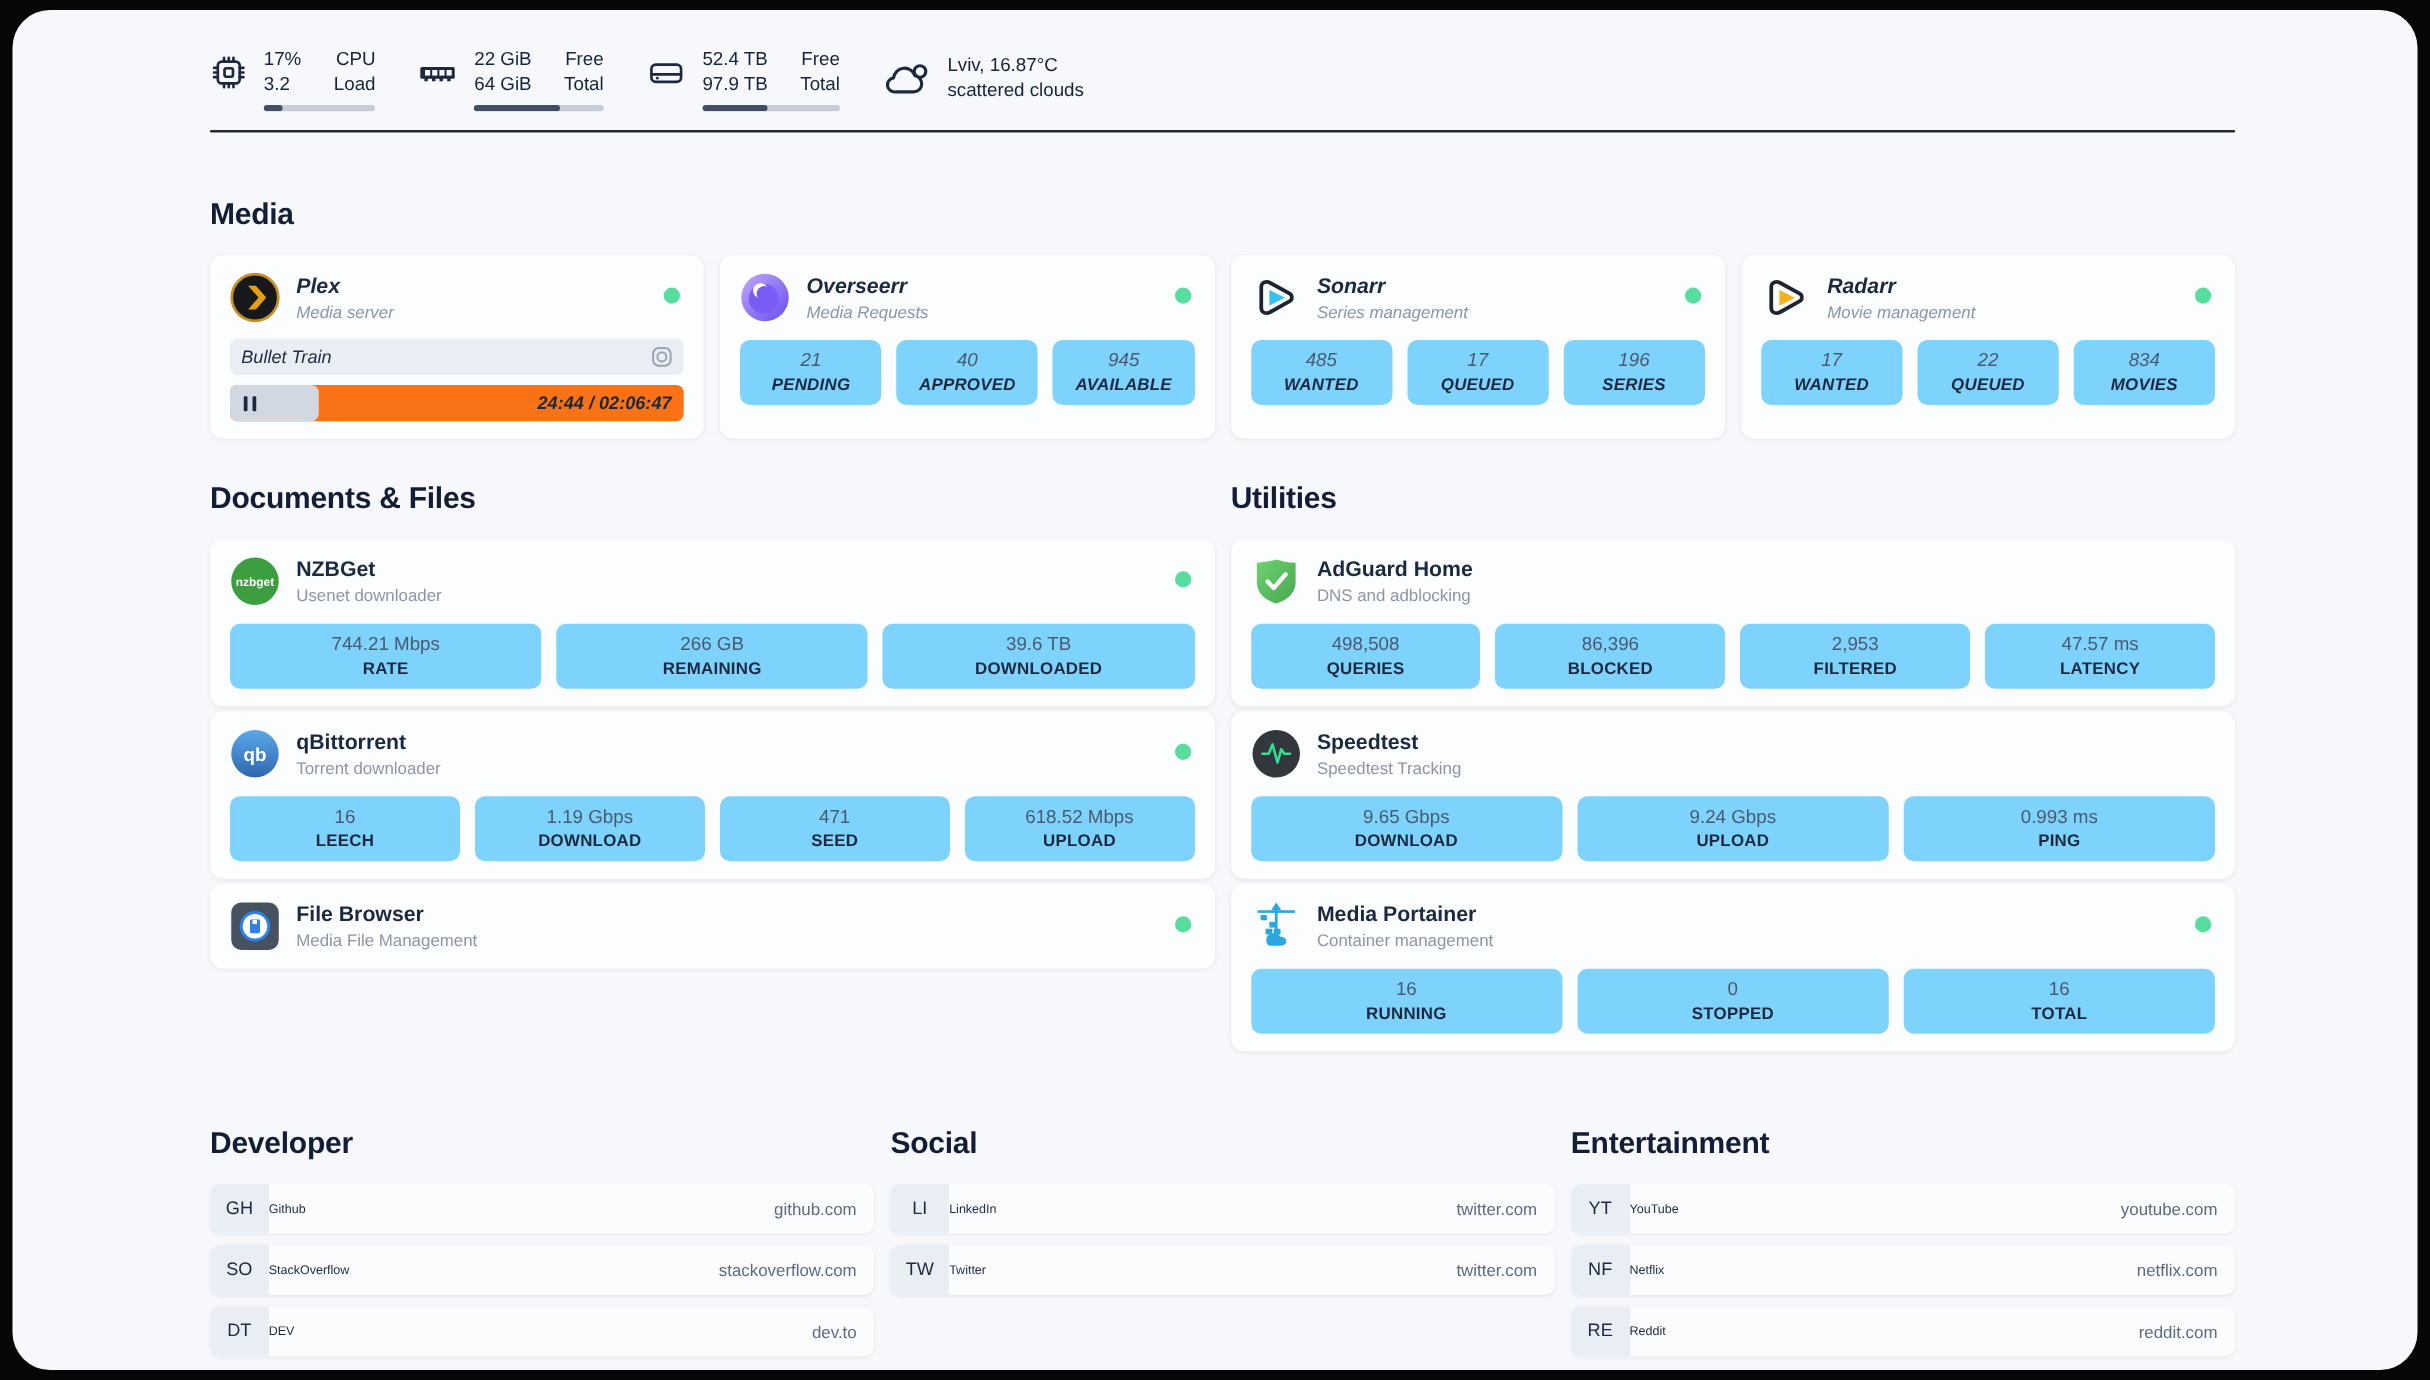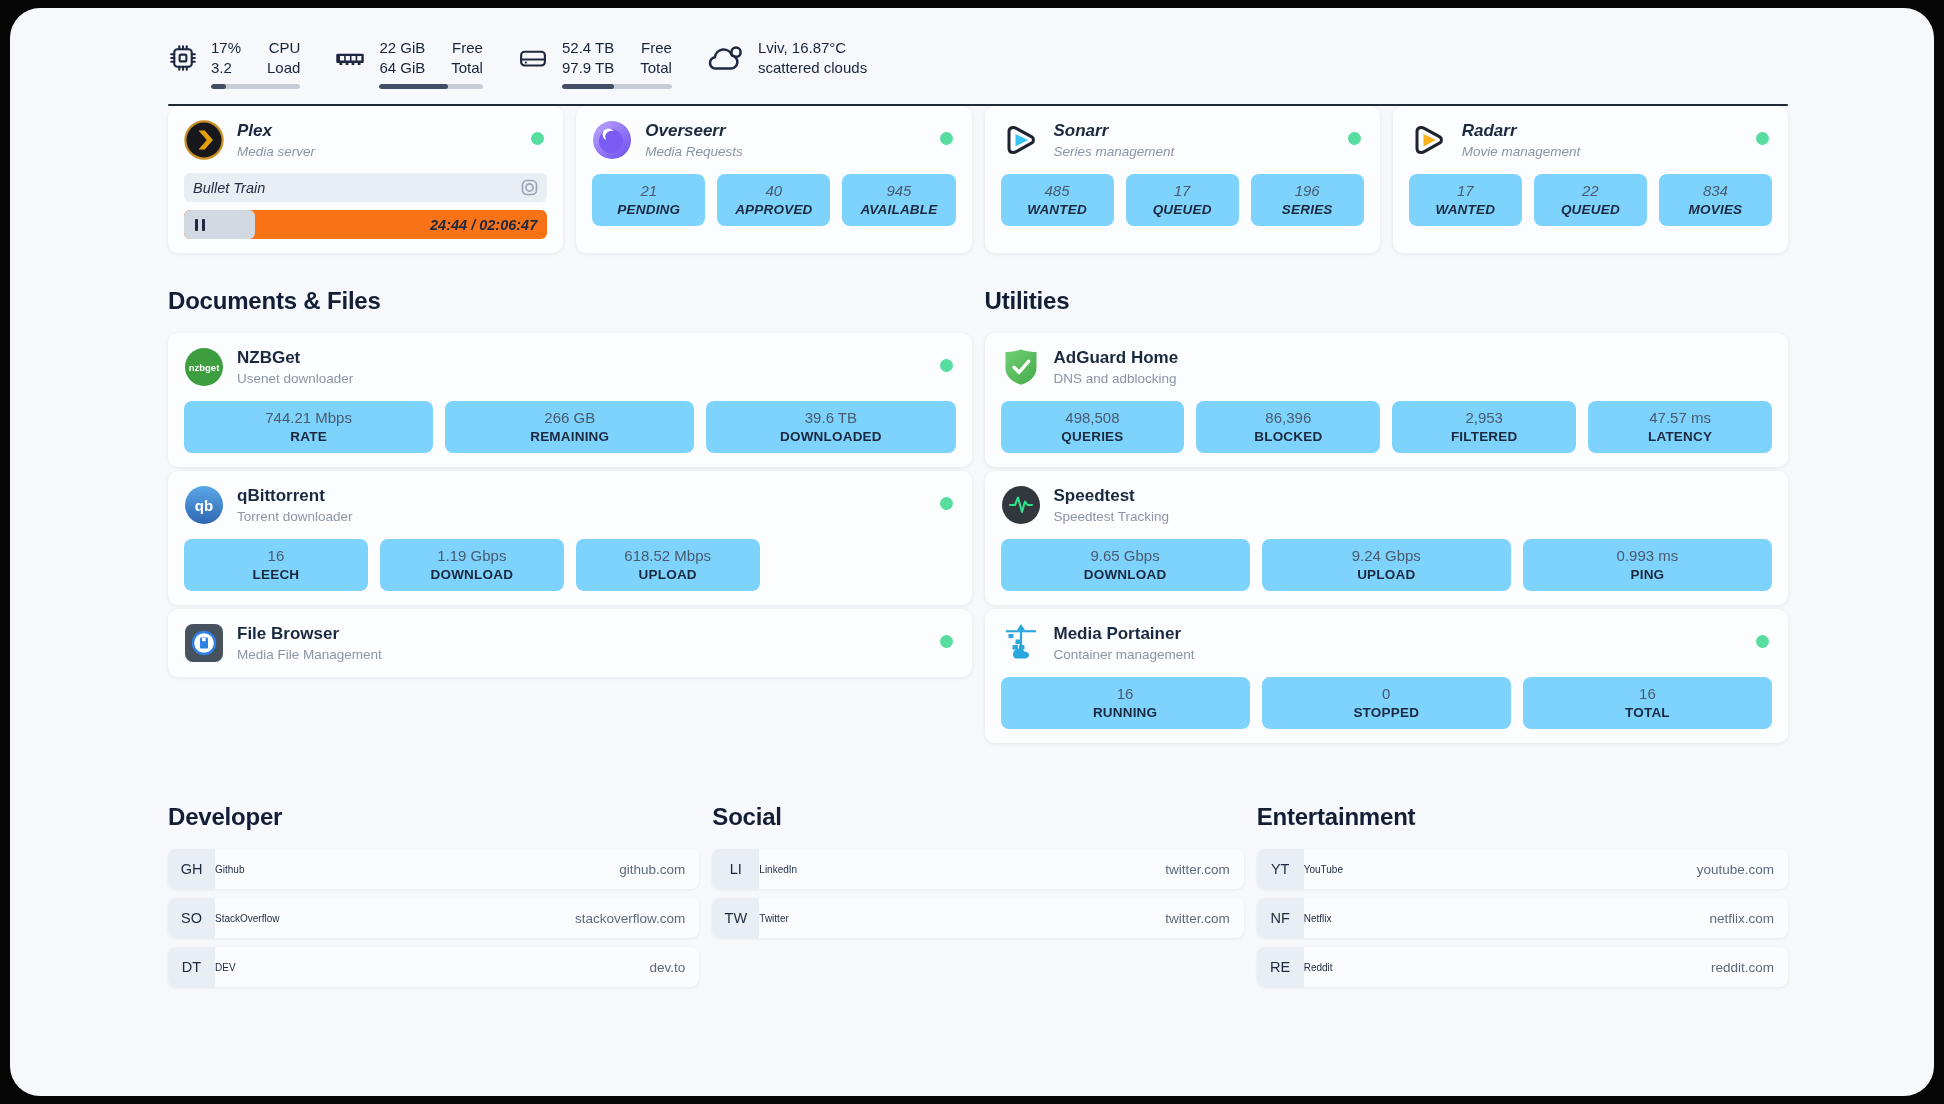--- a/index.html
+++ b/index.html
@@ -2,21 +2,21 @@
 <html style="--status_online: #57de9e; --plex_amber: #e5a00d; --sonarr_cyan: #36c3f1; --radarr_yellow: #f8b21c; --adguard_green: #57c25b; --qbittorrent_blue: #3f7fca; --nzbget_green: #3c9e3f; --portainer_blue: #2aa7df; --speedtest_green: #2fe08d; --filebrowser_blue: #2f80e7;"><head>
 <meta charset="utf-8">
 <style>
   * { margin:0; padding:0; box-sizing:border-box; }
   html,body { width:1944px; height:1104px; }
   body { background:#060606; font-family:"Liberation Sans","DejaVu Sans",sans-serif; position:relative; }
   .panel { position:absolute; left:10px; top:8px; right:10px; bottom:8px; background:#f6f8fb;
            border-radius:30px; padding:30px 146px 0 158px; overflow:hidden; }
 
   
-  .topbar { display:flex; align-items:flex-start; gap:34px; }
+  .topbar { display:flex; align-items:center; gap:34px; }
   .sysstat { display:flex; align-items:flex-start; gap:13px; flex:none; }
   .sysstat svg { margin-top:5px; }
   .sysstat-cols { display:flex; gap:26px; }
   .scol { display:flex; flex-direction:column; font-size:15px; line-height:1.32; color:#17233b; font-weight:500; }
   .scol.labels { align-items:flex-end; }
   .bar { margin-top:6px; height:5px; border-radius:3px; background:#c7cdd8; position:relative; overflow:hidden; }
   .bar-fill { position:absolute; left:0; top:0; bottom:0; width:0; border-radius:3px; background:#414e63; }
 
   .search { flex:1; position:relative; }
   .search input { width:100%; height:36px; border:1px solid #dde2ec; border-radius:9px; background:#fdfdfe;
@@ -165,20 +165,21 @@
       </svg>
       <div class="weather-text">
         <div>Lviv, 16.87°C</div>
         <div>scattered clouds</div>
       </div>
     </div>
   </header>
 
   <div class="separator"></div>
 
+  <h2 class="section media-head">Media</h2>
   <div class="grid4">
 
     <div class="card">
       <div class="card-header">
         <svg class="app-icon" viewBox="0 0 40 40">
           <circle cx="20" cy="20" r="18.6" fill="#16181c" stroke="#c98f23" stroke-width="2.2"></circle>
           <path d="M14.5 10.5h6.2L29 20l-8.3 9.5h-6.2L22.8 20z" fill="#e5a00d"></path>
         </svg>
         <div class="title-wrap">
           <div class="card-title">Plex</div>
@@ -353,20 +354,24 @@
           <div class="stats n4">
             <div class="stat-box">
               <div class="stat-value">16</div>
               <div class="stat-label">LEECH</div>
             </div>
             <div class="stat-box">
               <div class="stat-value">1.19 Gbps</div>
               <div class="stat-label">DOWNLOAD</div>
             </div>
             <div class="stat-box">
+              <div class="stat-value">471</div>
+              <div class="stat-label">SEED</div>
+            </div>
+            <div class="stat-box">
               <div class="stat-value">618.52 Mbps</div>
               <div class="stat-label">UPLOAD</div>
             </div>
           </div>
         </div>
 
         <div class="card">
           <div class="card-header">
             <svg class="app-icon" viewBox="0 0 40 40">
               <rect x="1" y="1" width="38" height="38" rx="8" fill="#47525f"></rect>

